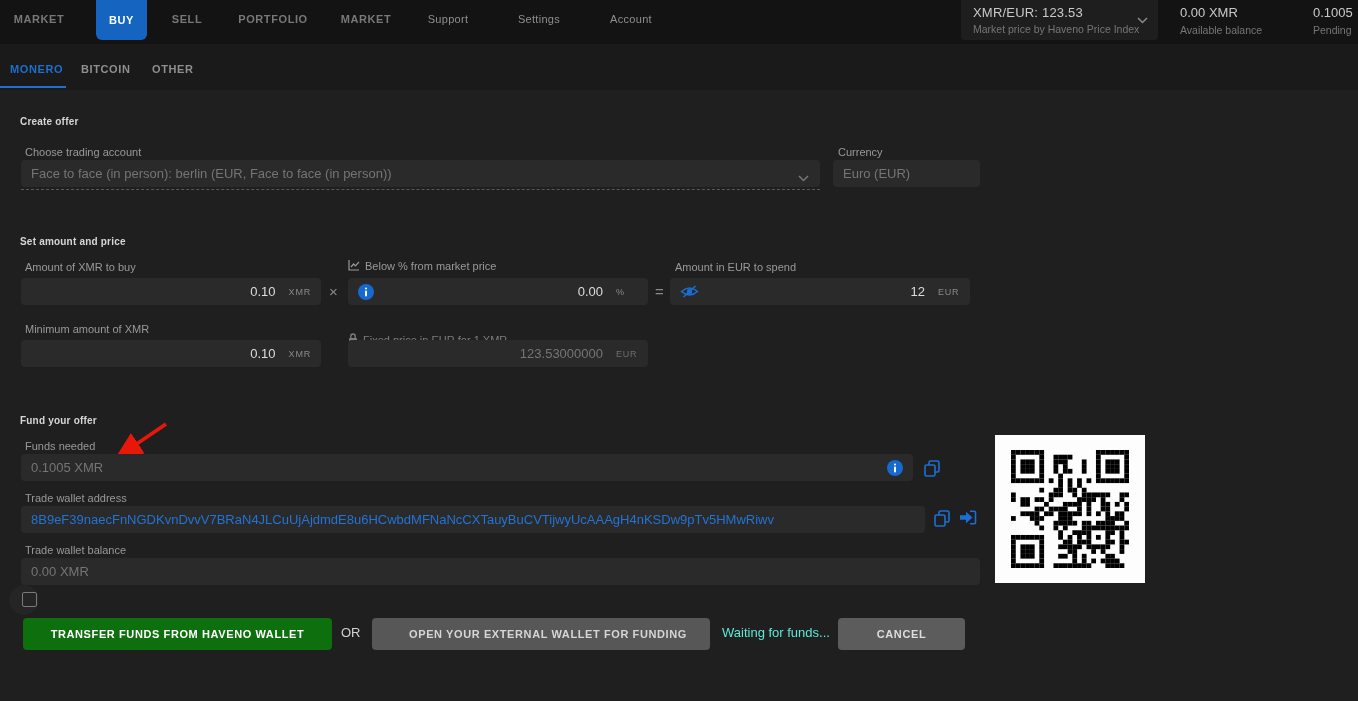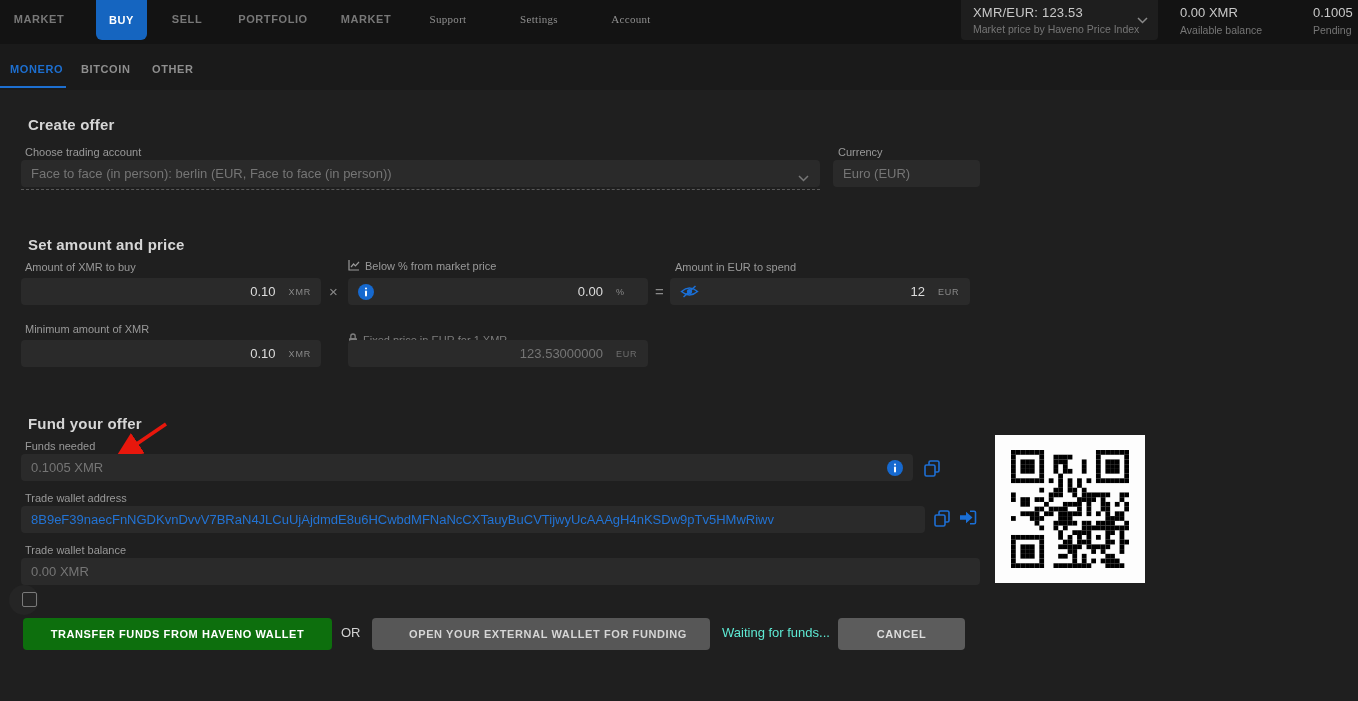--- a/index.html
+++ b/index.html
@@ -3,42 +3,42 @@
 <meta charset="utf-8">
 <style>
   html,body{margin:0;padding:0;background:#1f1f1f;}
   #app{position:relative;width:1358px;height:701px;overflow:hidden;background:#1f1f1f;
        font-family:"Liberation Sans",sans-serif;-webkit-font-smoothing:antialiased;}
 
   
   .navbar{position:absolute;top:0;left:0;width:100%;height:44px;background:#131313;}
   .nav-item{position:absolute;top:13px;transform:translateX(-50%);font-size:11px;font-weight:bold;
             letter-spacing:.6px;color:#787878;white-space:nowrap;}
-  .nav-item.plain{font-weight:normal;color:#8f8f8f;letter-spacing:.3px;font-family:Liberation Serif, serif;}
+  .nav-item.plain{font-weight:normal;color:#8f8f8f;letter-spacing:.3px;}
   .nav-buy{position:absolute;left:96px;top:0;height:40px;padding:0 13px;background:#1565c0;
            border-radius:0 0 6px 6px;display:flex;align-items:center;}
   .nav-buy span{font-size:11px;font-weight:bold;letter-spacing:.6px;color:#fff;}
   .market-box{position:absolute;left:961px;top:0;width:197px;height:40px;background:#1e1e1e;
               border-radius:0 0 4px 4px;box-sizing:border-box;padding:5px 10px 0 12px;}
   .market-pair{font-size:13px;color:#c9c9c9;letter-spacing:.2px;}
   .market-sub{font-size:10.5px;color:#767676;margin-top:3px;}
   .market-chevron{position:absolute;right:10px;top:10px;}
   .bal-box{position:absolute;top:5px;}
   .bal-val{font-size:13px;color:#c9c9c9;}
   .bal-lbl{font-size:10.5px;color:#767676;margin-top:4px;}
 
   
   .tabrow{position:absolute;top:44px;left:0;width:100%;height:46px;background:#1a1a1a;}
   .tab{position:absolute;top:19px;font-size:11px;font-weight:bold;letter-spacing:.6px;color:#8f8f8f;}
   .tab.active{color:#1d6fd0;}
   .tab-underline{position:absolute;left:0;top:42px;width:66px;height:2px;background:#1d6fd0;}
 
   
   .content{position:absolute;top:90px;left:0;width:100%;height:611px;background:#1f1f1f;}
-  .h2{position:absolute;left:28px;font-size:15px;font-weight:bold;color:#d6d6d6;letter-spacing:.2px;}
+  .h2{position:absolute;left:20px;font-size:10px;font-weight:bold;color:#d6d6d6;letter-spacing:.2px;}
   .lbl{position:absolute;font-size:11px;color:#999;white-space:nowrap;display:flex;align-items:center;gap:5px;}
   .lbl.dim{color:#7d7d7d;}
   .field{position:absolute;height:27px;background:#2a2a2a;border-radius:4px;box-sizing:border-box;
          display:flex;align-items:center;padding:0 10px;font-size:13px;color:#dcdcdc;white-space:nowrap;overflow:hidden;}
   .field .licon{display:flex;align-items:center;margin-right:auto;}
   .field .val{margin-left:auto;}
   .field .val.noauto{margin-left:0;}
   .field .unit{font-size:9px;color:#8a8a8a;letter-spacing:.8px;margin-left:13px;min-width:22px;}
   .field.ghost{color:#757575;}
   .field.ghost .unit{color:#6e6e6e;}

